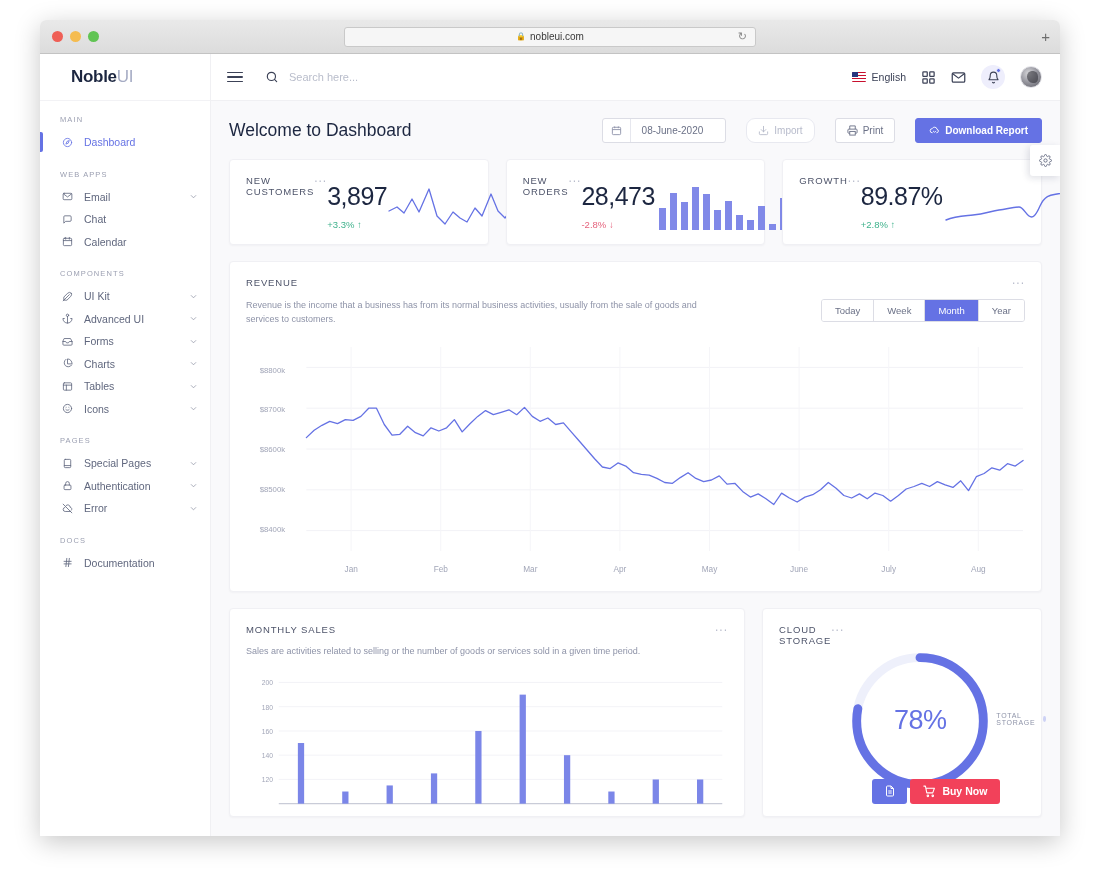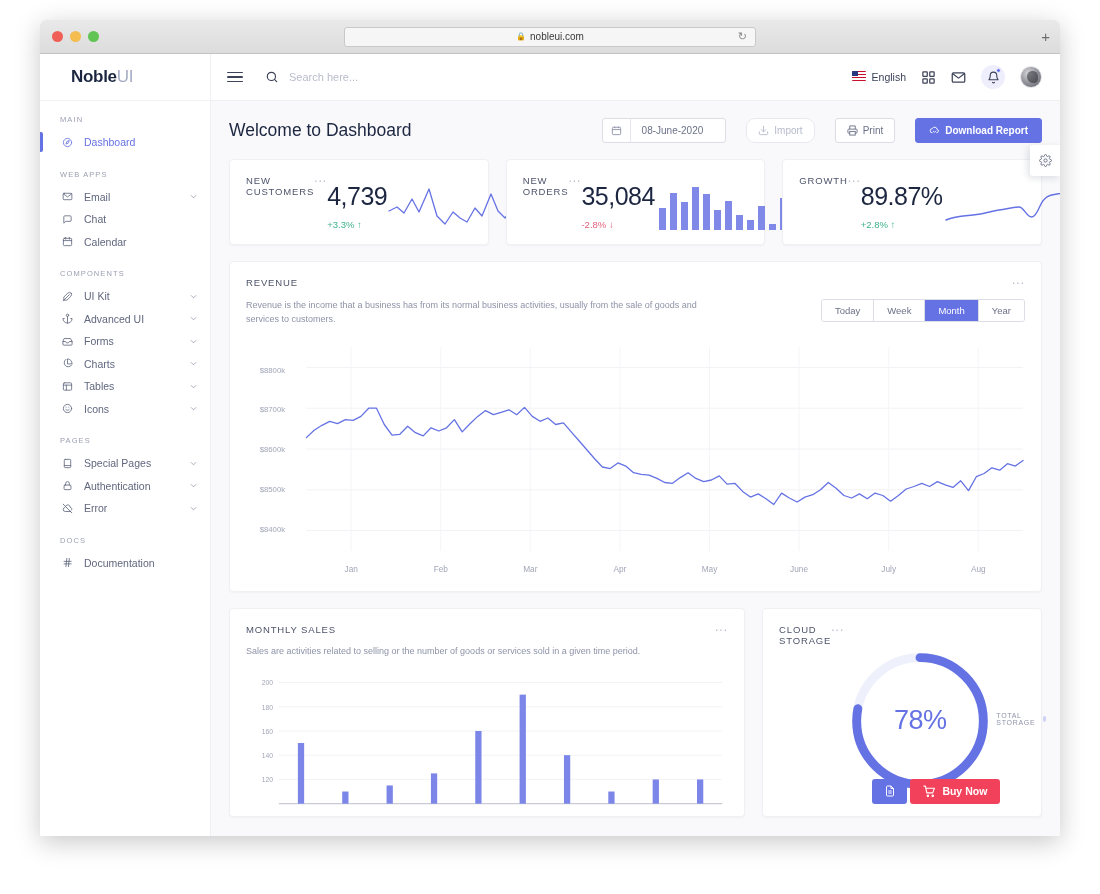--- a/index.html
+++ b/index.html
@@ -99,21 +99,21 @@
   .hamburger span { display: block; height: 1.6px; background: #3c4257; margin: 3px 0; border-radius: 1px; }
   .search-wrap { display: flex; align-items: center; margin-left: 22px; flex: 1; }
   .search-ico { width: 14px; height: 14px; margin-right: 10px; color: #3c4257; }
   .search-input {
     border: none; outline: none; background: transparent;
     font-size: 11px; color: #3c4257; width: 240px;
     font-family: "Liberation Sans", sans-serif;
   }
   .search-input::placeholder { color: #b9bdcb; }
   .topbar-right { display: flex; align-items: center; gap: 15px; }
-  .lang { display: flex; gap: 6px; cursor: pointer; }
+  .lang { display: flex; align-items: center; gap: 6px; cursor: pointer; }
   .flag {
     width: 14px; height: 10px; border-radius: 1px; overflow: hidden;
     background: #fff; position: relative; display: block;
   }
   .flag .stripes { position: absolute; inset: 0;
     background: repeating-linear-gradient(#c8102e 0 1.43px, #fff 1.43px 2.86px); }
   .flag .canton { position: absolute; left: 0; top: 0; width: 6px; height: 5.4px; background: #28377e; }
   .lang-lbl { font-size: 10.5px; color: #3c4257; }
   .ticon { width: 15px; height: 15px; color: #3c4257; cursor: pointer; position: relative; display: block; }
   .bell-wrap { position: relative; display: flex; align-items: center; justify-content: center;
@@ -524,37 +524,37 @@
 
         <div class="stat-row">
 
           <div class="card stat-card">
             <div class="stat-head">
               <span class="stat-title">NEW CUSTOMERS</span>
               <span class="dots">...</span>
             </div>
             <div class="stat-body">
               <div class="stat-left">
-                <span class="stat-value">4,739</span>
+                <span class="stat-value">3,897</span>
                 <span class="stat-delta up"><span>+3.3%</span> <span>↑</span></span>
               </div>
               <svg class="spark" viewBox="0 0 135 48">
                 <polyline fill="none" stroke="#6572e4" stroke-width="1.3" stroke-linejoin="round" stroke-linecap="round" points="2,29 10,25 17,31 25,17 32,30 42,7 50,34 58,42 66,30 73,36 80,40 88,26 95,34 104,12 111,29 118,36 125,27 132,25"></polyline>
               </svg>
             </div>
           </div>
 
           <div class="card stat-card">
             <div class="stat-head">
               <span class="stat-title">NEW ORDERS</span>
               <span class="dots">...</span>
             </div>
             <div class="stat-body">
               <div class="stat-left">
-                <span class="stat-value">35,084</span>
+                <span class="stat-value">28,473</span>
                 <span class="stat-delta down"><span>-2.8%</span> <span>↓</span></span>
               </div>
               <svg class="spark" viewBox="0 0 135 48">
                 <g fill="#8189e8">
                   <rect x="4" y="26" width="7" height="22"></rect>
                   <rect x="15" y="11" width="7" height="37"></rect>
                   <rect x="26" y="20" width="7" height="28"></rect>
                   <rect x="37" y="5" width="7" height="43"></rect>
                   <rect x="48" y="12" width="7" height="36"></rect>
                   <rect x="59" y="28" width="7" height="20"></rect>

